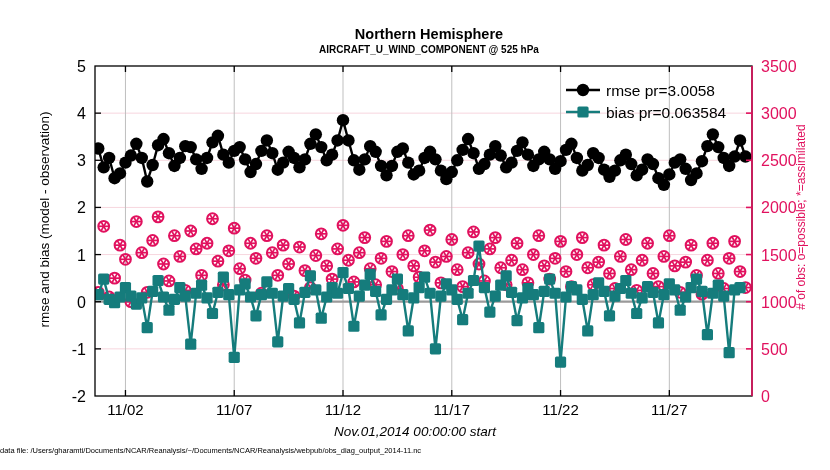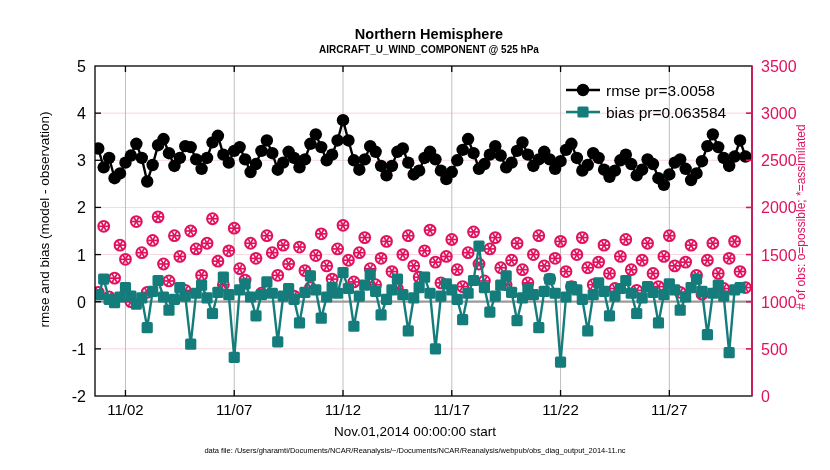--- a/index.html
+++ b/index.html
@@ -2,22 +2,22 @@
 <html><head>
 <meta charset="utf-8">
 <style>
   html,body{margin:0;padding:0;background:#ffffff;}
   body{width:830px;height:470px;overflow:hidden;
        font-family:"Liberation Sans", sans-serif;color:#000;}
   #root{position:relative;width:830px;height:470px;}
   .ttl{position:absolute;width:100%;text-align:center;font-weight:bold;padding-left:14px;}
   #title1{top:26px;font-size:14.5px;}
   #title2{top:44px;font-size:10px;}
-  #footer{position:absolute;top:446px;width:100%;text-align:center;font-size:7.5px;color:#000;}
-  #xlabel{position:absolute;top:424px;width:100%;text-align:center;font-size:13.5px;}
+  #footer{position:absolute;top:446px;width:100%;font-size:7.5px;color:#000;}
+  #xlabel{position:absolute;top:424px;width:100%;text-align:center;font-size:13.5px;font-style:italic;}
   #ylabelL{position:absolute;left:-121px;top:212px;width:330px;text-align:center;
            transform:rotate(-90deg);font-size:13.5px;}
   #ylabelR{position:absolute;left:636px;top:210px;width:330px;text-align:center;
            transform:rotate(-90deg);font-size:12px;color:#e1115e;}
   svg{position:absolute;left:0;top:0;}
   text{font-family:"Liberation Sans", sans-serif;}
 </style>
 </head>
 <body>
 

